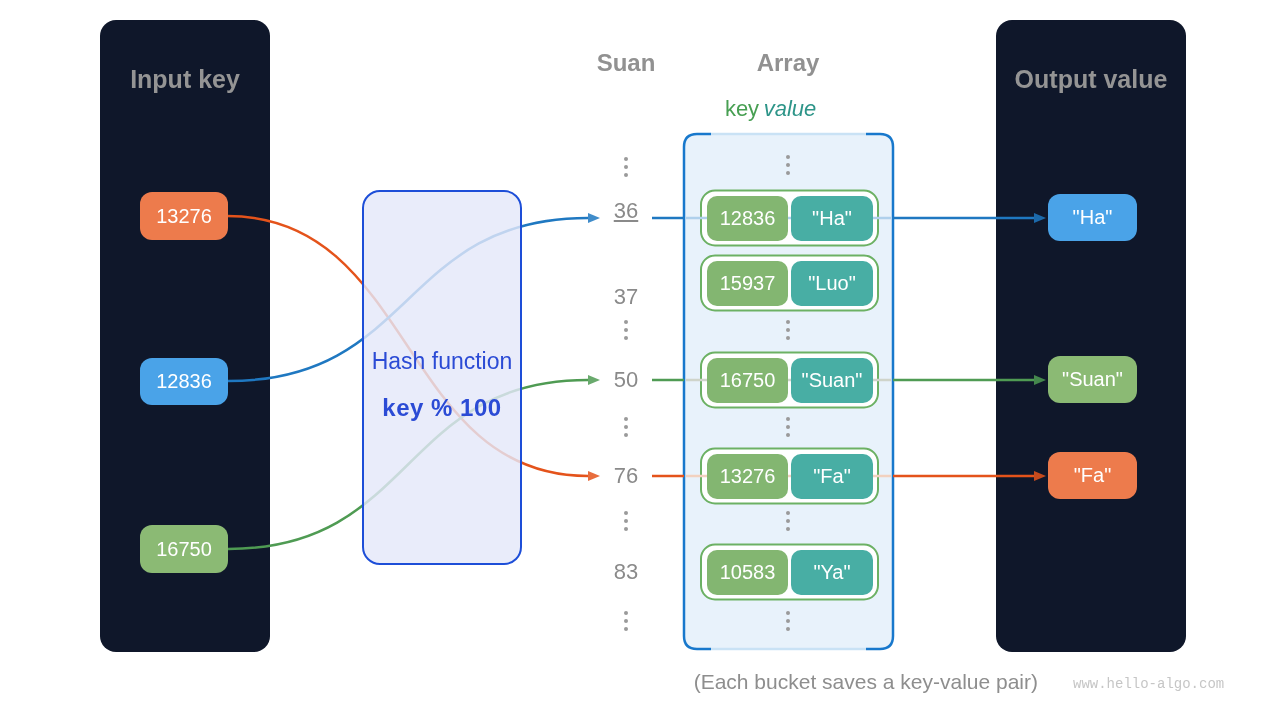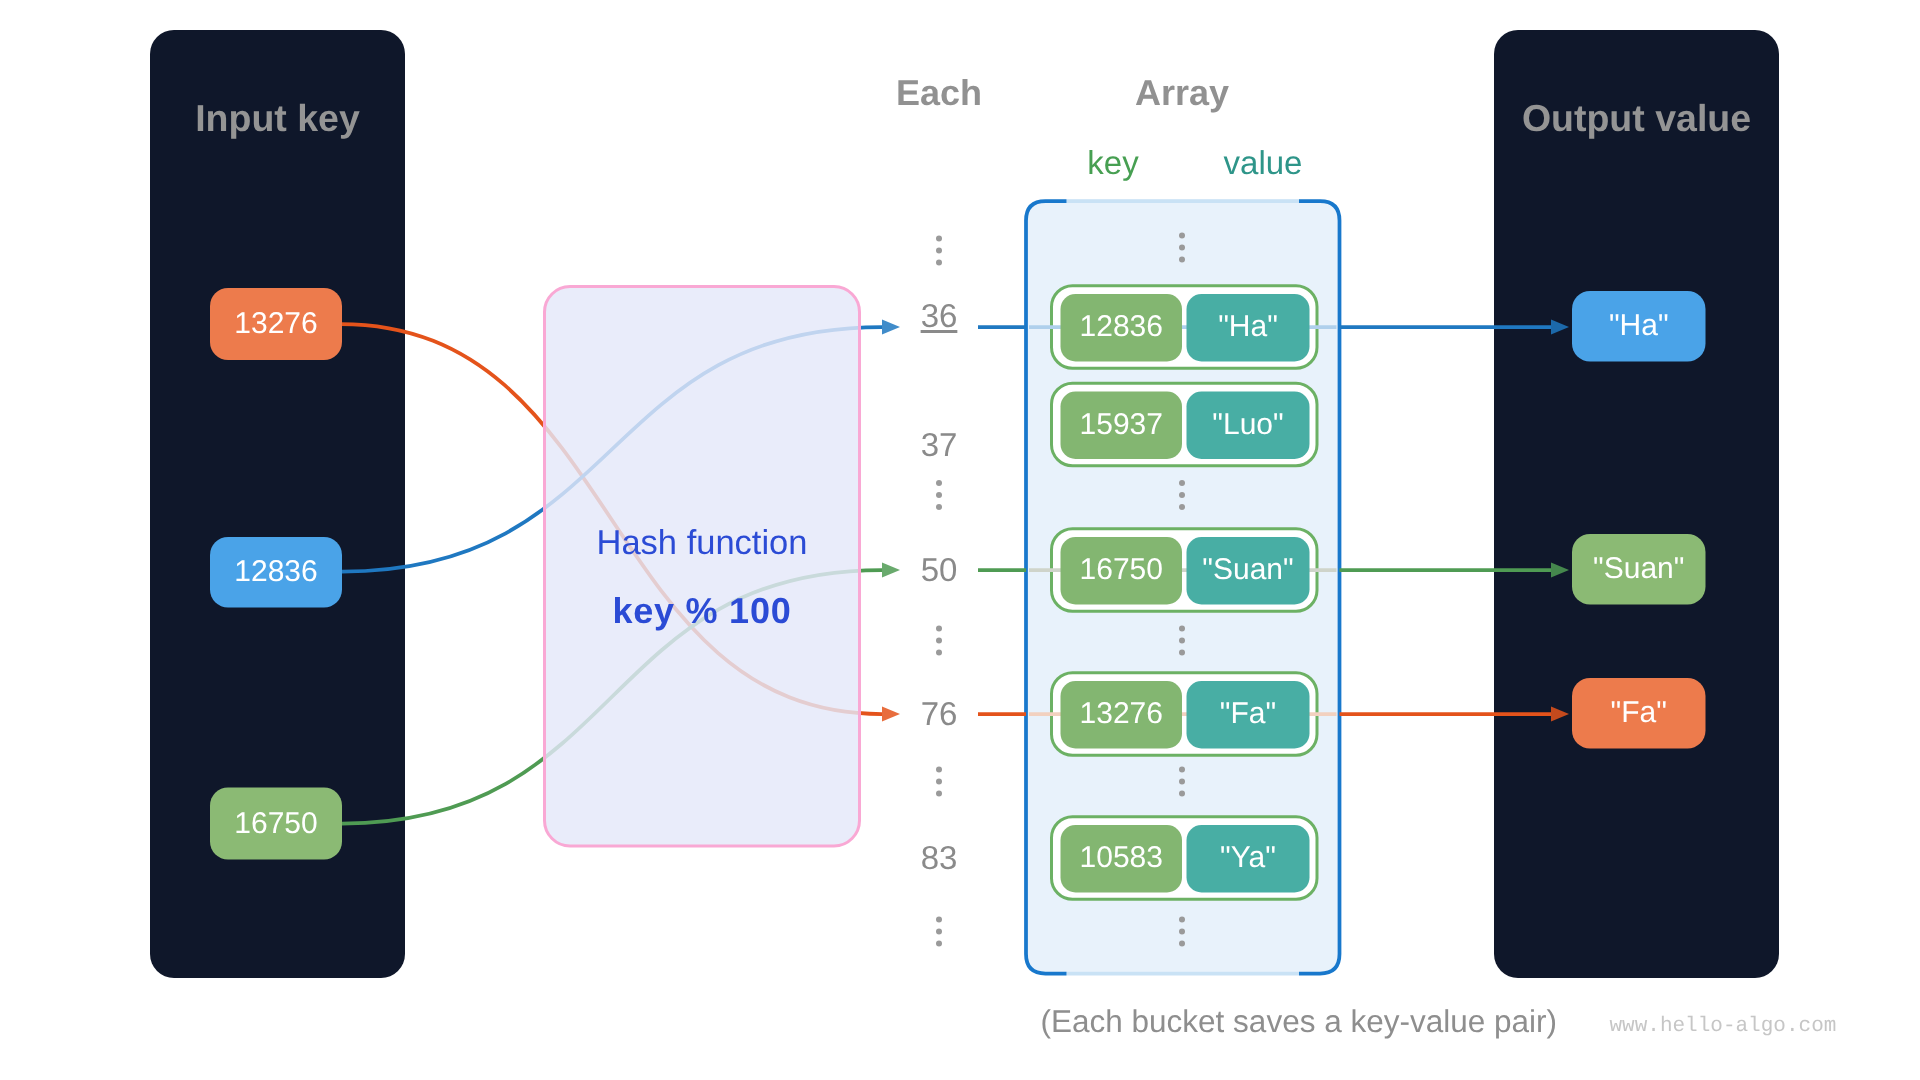--- a/index.html
+++ b/index.html
@@ -13,22 +13,22 @@
   .panel-title {
     position:absolute; top:45px; left:0; width:100%; text-align:center;
     font-size:25px; font-weight:bold; color:#949494;
   }
   .array-bg {
     position:absolute; left:683px; top:133px; width:210px; height:517px;
     background:#E8F2FB; border-radius:14px; z-index:1;
   }
   .svg-layer { position:absolute; left:0; top:0; z-index:2; }
   .hash-box {
-    position:absolute; left:362px; top:190px; width:212px; height:375px;
-    background:rgba(228,232,249,0.82); border:2px solid #f9a8d4;
+    position:absolute; left:362px; top:190px; width:160px; height:375px;
+    background:rgba(228,232,249,0.82); border:2px solid #1d4ed8;
     border-radius:18px; box-sizing:border-box; z-index:3;
   }
   .hash-line1 { position:absolute; top:156px; left:0; width:100%; text-align:center;
     font-size:23px; color:#2B4BD5; }
   .hash-line2 { position:absolute; top:202px; left:0; width:100%; text-align:center;
     font-size:24px; font-weight:bold; color:#2B4BD5; letter-spacing:0.5px; }
   .hdr { position:absolute; width:140px; text-align:center; font-size:24px;
     font-weight:bold; color:#919191; z-index:4; }
   .col-label { position:absolute; width:90px; text-align:center; font-size:22px;
     font-weight:500; z-index:4; }
@@ -114,24 +114,24 @@
       <line x1="893" y1="476" x2="1034" y2="476" stroke="#E4531B" stroke-width="2.5"></line>
       <polygon points="1046,476 1034,471 1034,481" fill="#E4531B" fill-opacity="0.85"></polygon>
     </g>
   </svg>
 
   <div class="hash-box">
     <div class="hash-line1">Hash function</div>
     <div class="hash-line2">key % 100</div>
   </div>
 
-  <div class="hdr" style="left:556px; top:49px;">Each</div>
+  <div class="hdr" style="left:556px; top:49px;">Suan</div>
   <div class="hdr" style="left:718px; top:49px;">Array</div>
   <div class="col-label" style="left:697px; top:96px; color:#479F52;">key</div>
-  <div class="col-label" style="left:797px; top:96px; color:#2E9589;">value</div>
+  <div class="col-label" style="left:745px; top:96px; color:#2E9589;font-style:italic;">value</div>
 
   <div class="iobox orange" style="left:140px; top:192px; width:88px; height:48px;">13276</div>
   <div class="iobox blue" style="left:140px; top:358px; width:88px; height:47px;">12836</div>
   <div class="iobox green" style="left:140px; top:525px; width:88px; height:48px;">16750</div>
 
   <div class="idx" style="top:198px;text-decoration:underline;">36</div>
   <div class="idx" style="top:284px;">37</div>
   <div class="idx" style="top:367px;">50</div>
   <div class="idx" style="top:463px;">76</div>
   <div class="idx" style="top:559px;">83</div>

